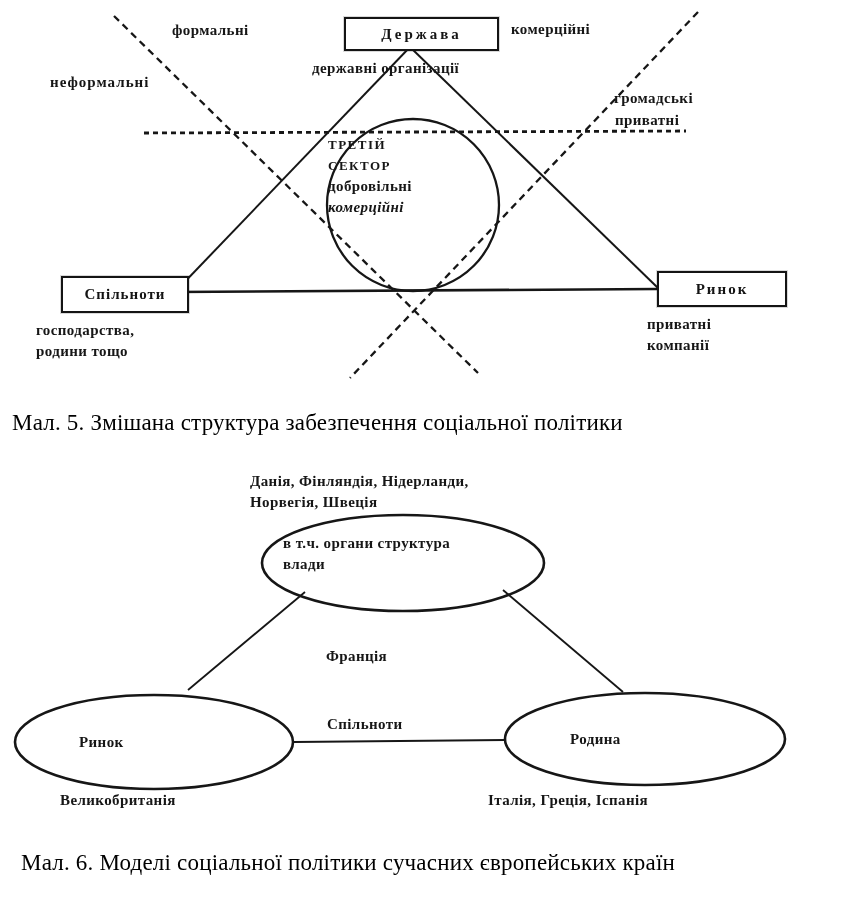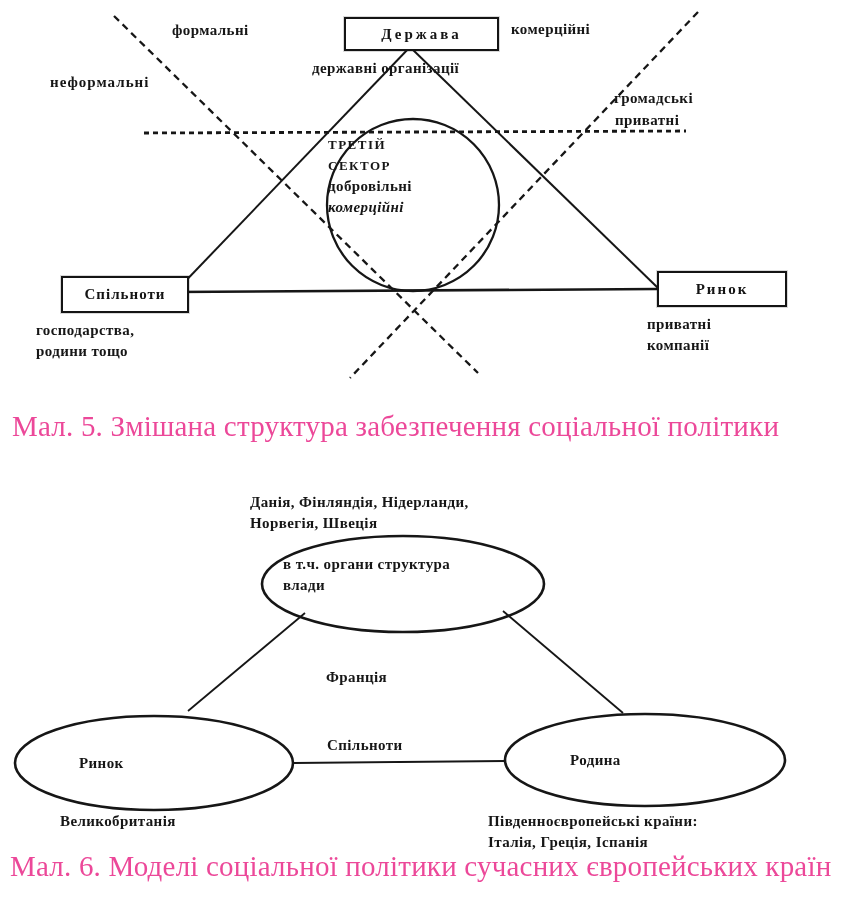--- a/index.html
+++ b/index.html
@@ -43,23 +43,23 @@
     align-items: center;
     justify-content: center;
     font-weight: bold;
     font-size: 15px;
     color: #141414;
     letter-spacing: 2px;
     box-shadow: 0 0 0 1px rgba(0,0,0,0.15);
   }
   .caption {
     position: absolute;
-    font-size: 29px;
+    font-size: 23px;
     font-weight: normal;
-    color: #ec4899;
+    color: #000000;
     letter-spacing: 0.2px;
     white-space: nowrap;
   }
   .italic { font-style: italic; }
   .ts-title { font-size: 13px; letter-spacing: 1.5px; }
 </style>
 </head>
 <body>
 
 <div class="page">
@@ -109,21 +109,21 @@
       <div>родини тощо</div>
     </div>
     <div class="lbl" style="left:647px; top:314px; width:150px;">
       <div>приватні</div>
       <div>компанії</div>
     </div>
   </div>
 
   <div class="caption" style="left:12px; top:410px;">Мал. 5. Змішана структура забезпечення соціальної політики</div>
 
-  <div class="diagram" style="top:481px; height:380px;">
+  <div class="diagram" style="top:460px; height:380px;">
     <svg width="856" height="380" viewBox="0 0 856 380">
       <ellipse cx="403" cy="103" rx="141" ry="48" fill="none" stroke="#161616" stroke-width="2.6"></ellipse>
       <ellipse cx="154" cy="282" rx="139" ry="47" fill="none" stroke="#161616" stroke-width="2.6"></ellipse>
       <ellipse cx="645" cy="279" rx="140" ry="46" fill="none" stroke="#161616" stroke-width="2.6"></ellipse>
       <line x1="305" y1="132" x2="188" y2="230" stroke="#161616" stroke-width="1.8"></line>
       <line x1="503" y1="130" x2="623" y2="232" stroke="#161616" stroke-width="1.8"></line>
       <line x1="294" y1="282" x2="505" y2="280" stroke="#161616" stroke-width="1.8"></line>
     </svg>
 
     <div class="lbl" style="left:250px; top:11px; width:300px;">
@@ -137,20 +137,19 @@
     </div>
 
     <div class="lbl" style="left:326px; top:186px; width:150px;">Франція</div>
     <div class="lbl" style="left:327px; top:254px; width:150px;">Спільноти</div>
 
     <div class="lbl" style="left:79px; top:272px; width:150px;">Ринок</div>
     <div class="lbl" style="left:570px; top:269px; width:150px;">Родина</div>
 
     <div class="lbl" style="left:60px; top:330px; width:190px;">Великобританія</div>
     <div class="lbl" style="left:488px; top:330px; width:300px;">
-      <div>Південноєвропейські країни:</div>
       <div>Італія, Греція, Іспанія</div>
     </div>
   </div>
 
-  <div class="caption" style="left:10px; top:850px;">Мал. 6. Моделі соціальної політики сучасних європейських країн</div>
+  <div class="caption" style="left:21px; top:850px;">Мал. 6. Моделі соціальної політики сучасних європейських країн</div>
 
 </div>
 
 </body></html>

